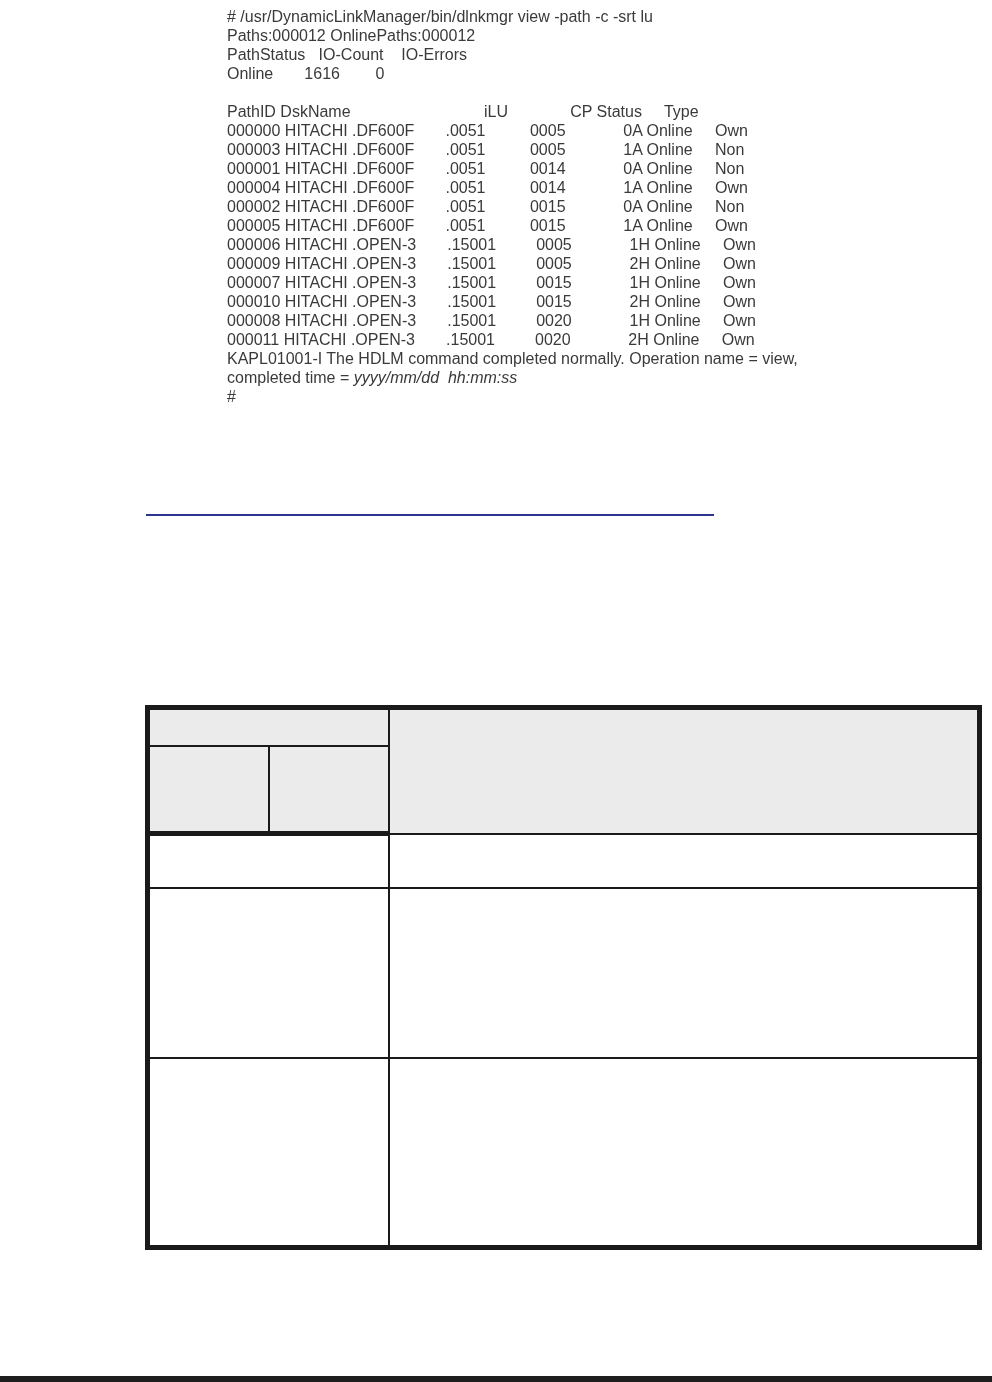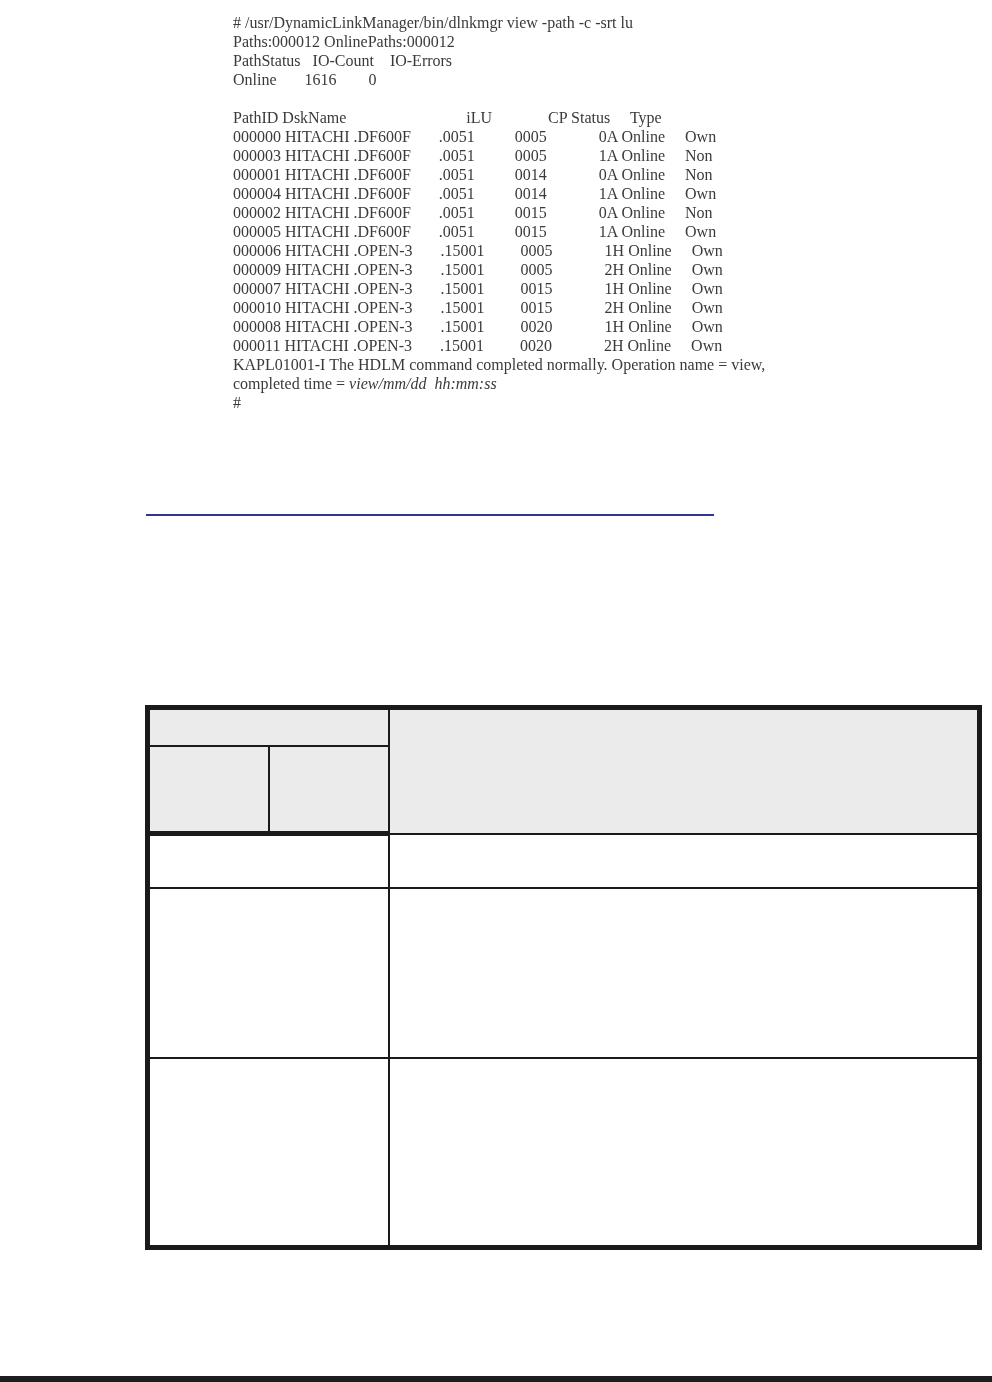--- a/index.html
+++ b/index.html
@@ -9,22 +9,22 @@
     height: 1382px;
     background: #ffffff;
     overflow: hidden;
     font-family: "Liberation Sans", sans-serif;
   }
   
   .console {
     position: absolute;
     left: 227px;
     top: 7px;
-    margin: 6px;
-    font-family: Liberation Serif, serif;
+    margin: 0;
+    font-family: Liberation Sans, sans-serif;
     font-size: 16px;
     line-height: 19px;
     color: #3a3a3a;
     white-space: pre;
   }
   .console i { font-style: italic; }
   
   .section-rule {
     position: absolute;
     left: 146px;
@@ -82,21 +82,21 @@
 000004 HITACHI .DF600F       .0051          0014             1A Online     Own
 000002 HITACHI .DF600F       .0051          0015             0A Online     Non
 000005 HITACHI .DF600F       .0051          0015             1A Online     Own
 000006 HITACHI .OPEN-3       .15001         0005             1H Online     Own
 000009 HITACHI .OPEN-3       .15001         0005             2H Online     Own
 000007 HITACHI .OPEN-3       .15001         0015             1H Online     Own
 000010 HITACHI .OPEN-3       .15001         0015             2H Online     Own
 000008 HITACHI .OPEN-3       .15001         0020             1H Online     Own
 000011 HITACHI .OPEN-3       .15001         0020             2H Online     Own
 KAPL01001-I The HDLM command completed normally. Operation name = view,
-</span><span>completed time = </span><i>view/mm/dd  hh:mm:ss</i><span>
+</span><span>completed time = </span><i>yyyy/mm/dd  hh:mm:ss</i><span>
 #</span></pre>
 
   <div class="section-rule"></div>
 
   <table class="ref-table">
     <colgroup>
       <col style="width:121px">
       <col style="width:120px">
       <col style="width:591px">
     </colgroup>

